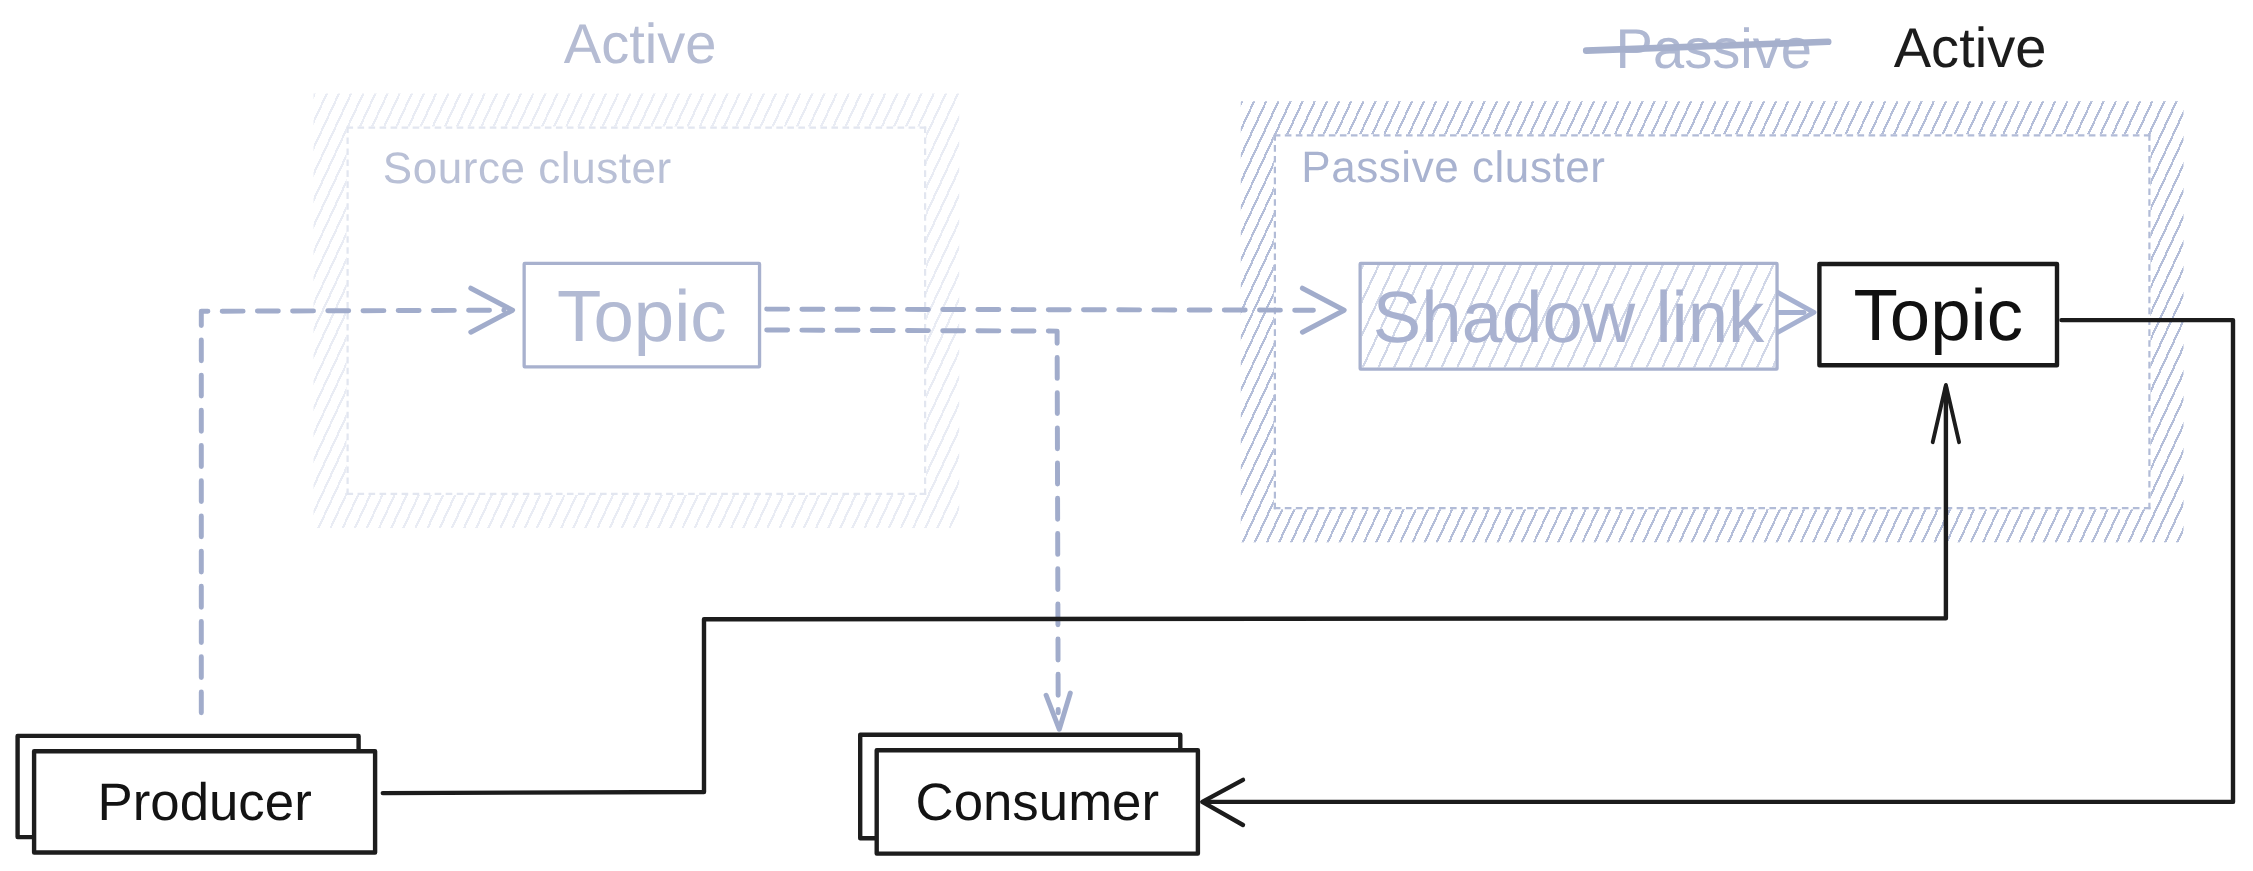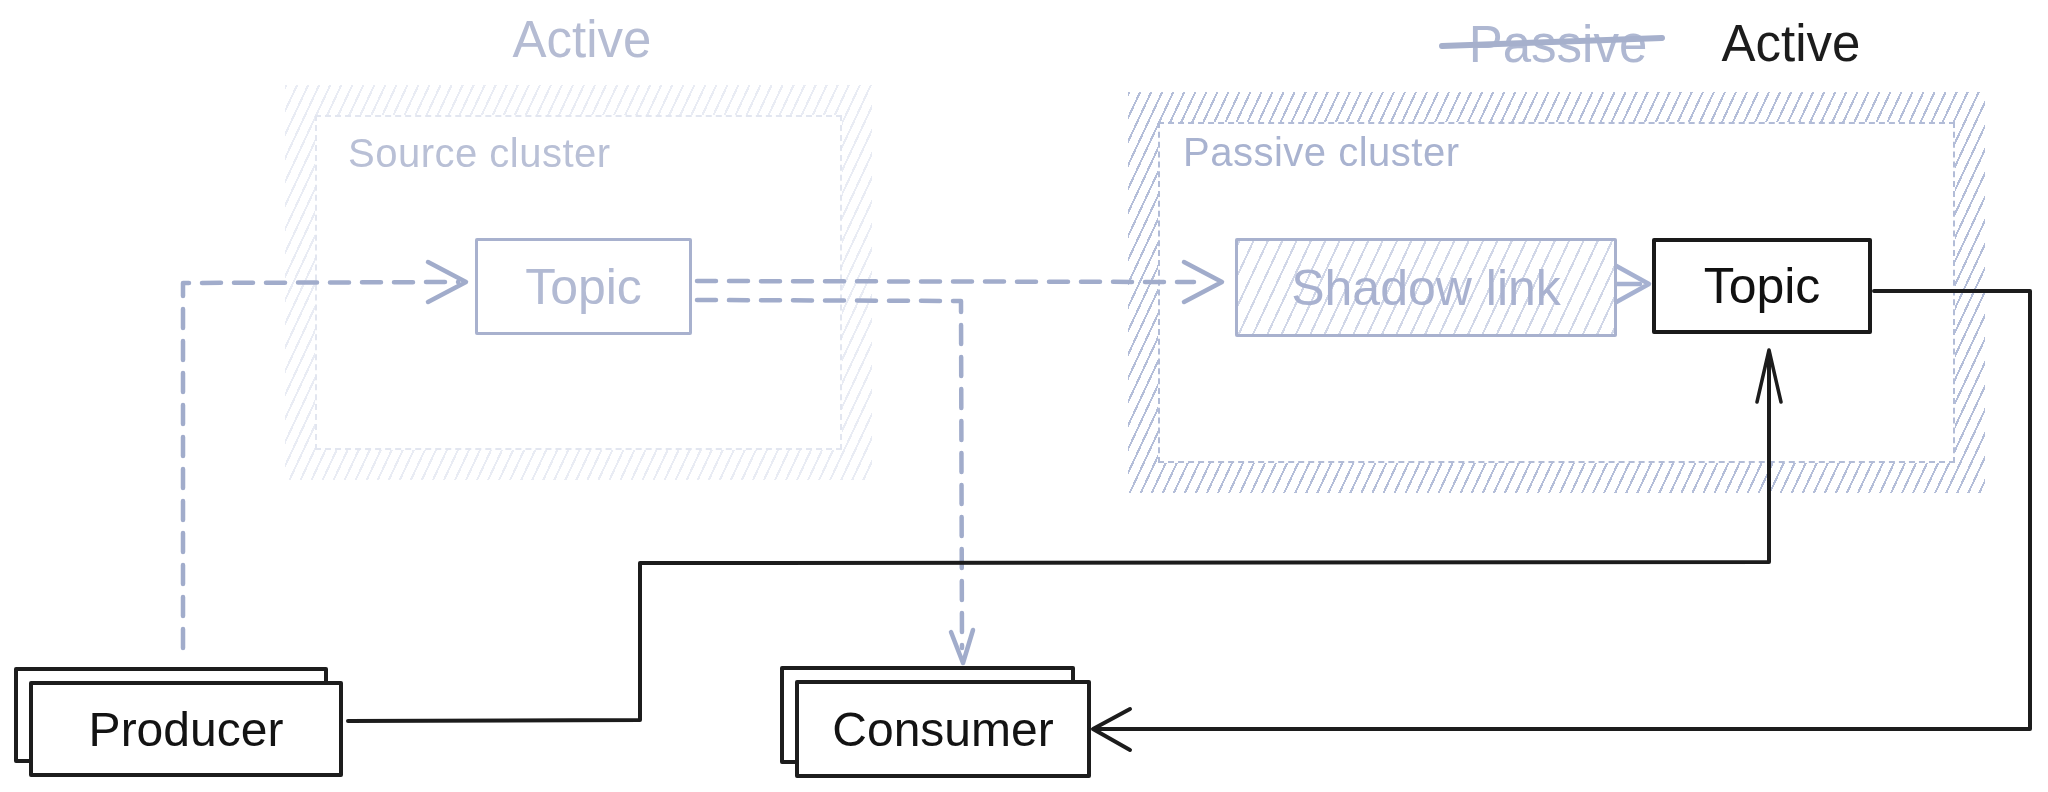--- a/index.html
+++ b/index.html
@@ -47,21 +47,21 @@
     white-space: nowrap;
   }
 
   
   .node {
     position: absolute;
     background: #ffffff;
     display: flex;
     align-items: center;
     justify-content: center;
-    font-size: 50px;
+    font-size: 66px;
     white-space: nowrap;
     border-radius: 2px;
     box-sizing: border-box;
   }
   .node-faded {
     border: 3px solid #a8b1ce;
     color: #b2bad3;
   }
   .node-ink {
     border: 4px solid #1a1a1a;

